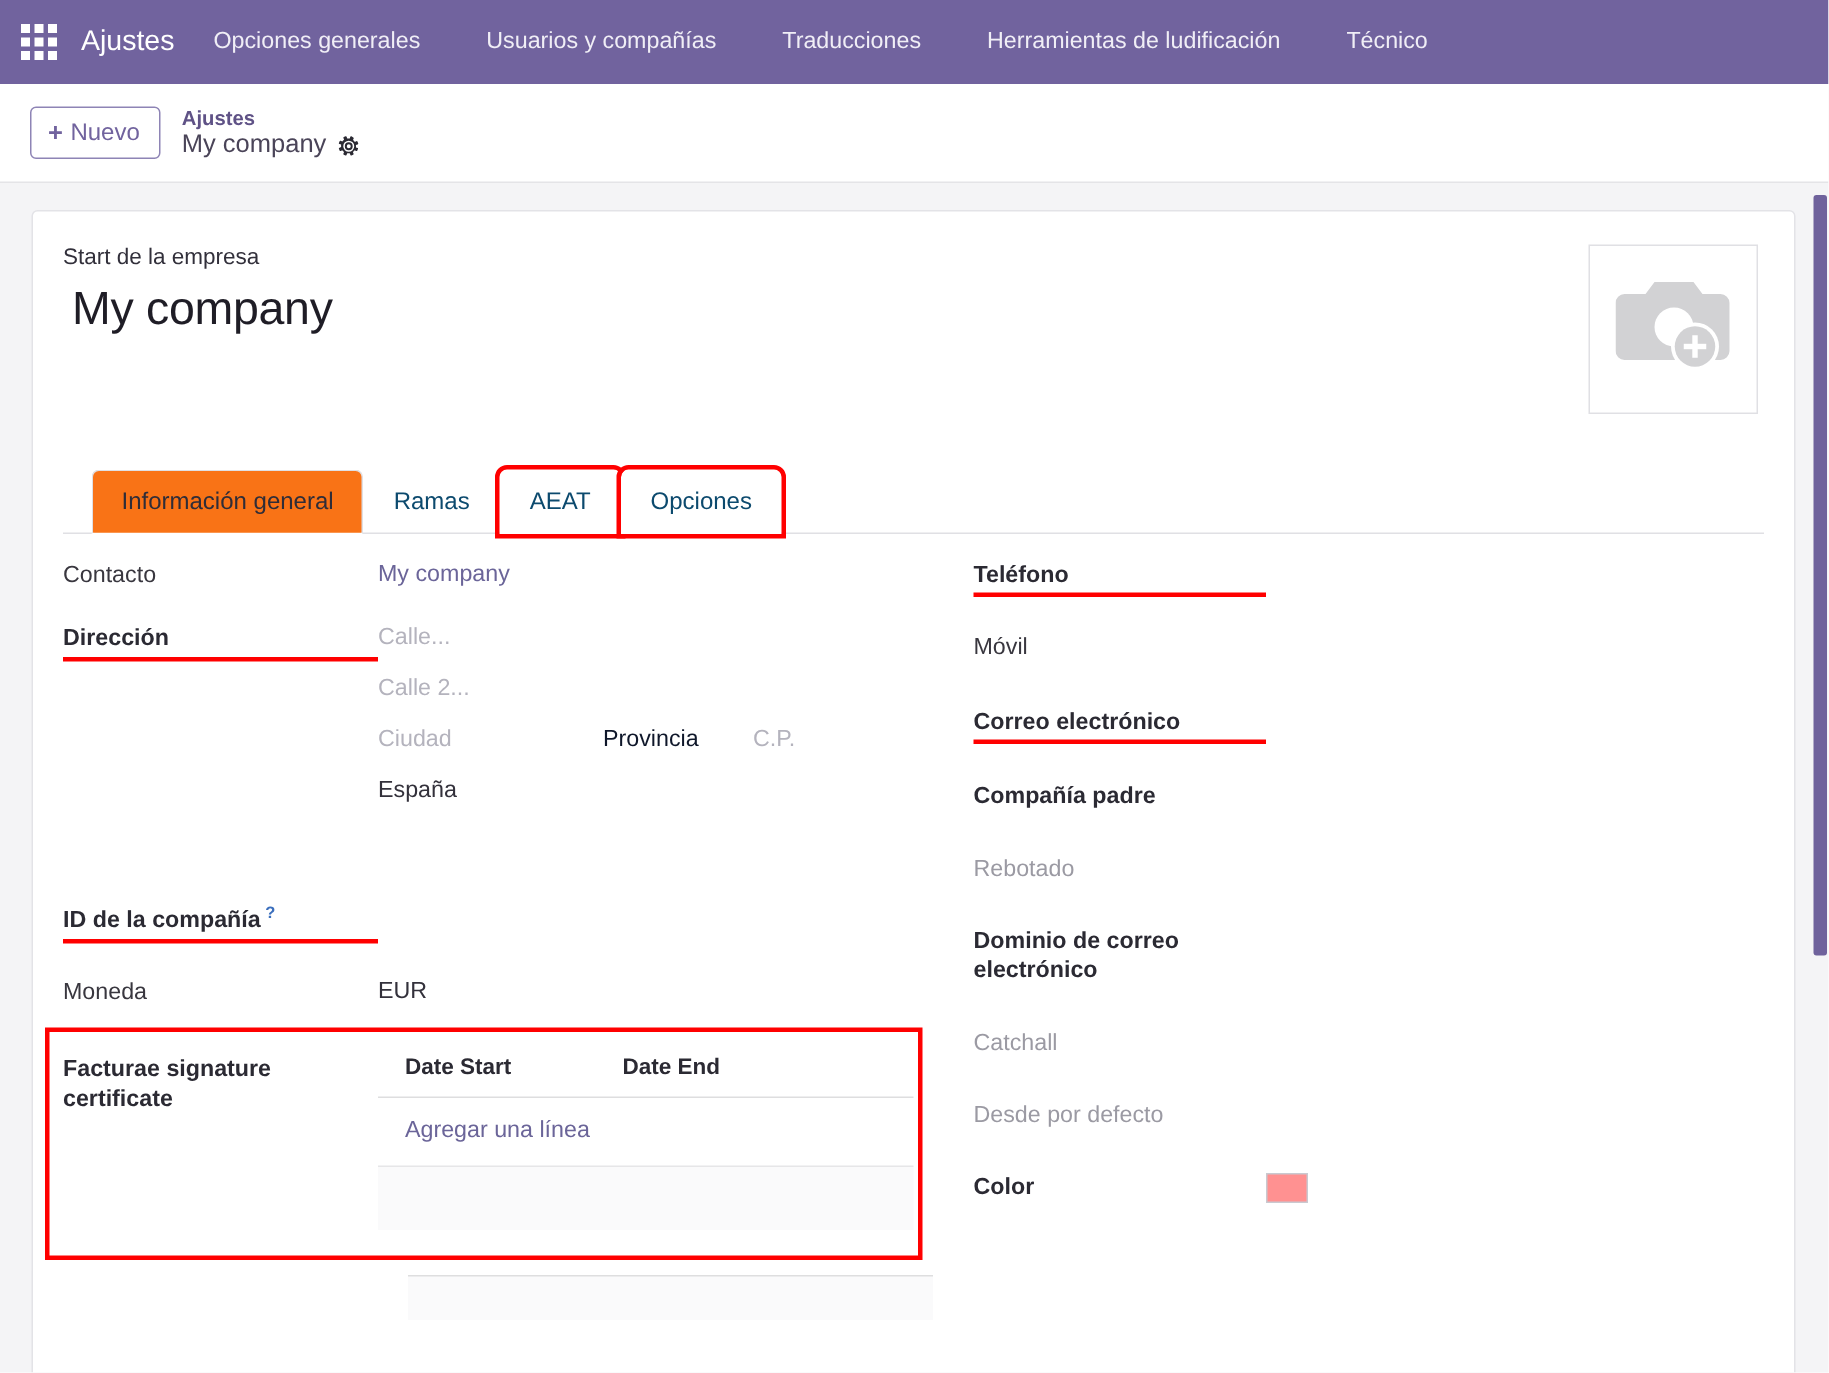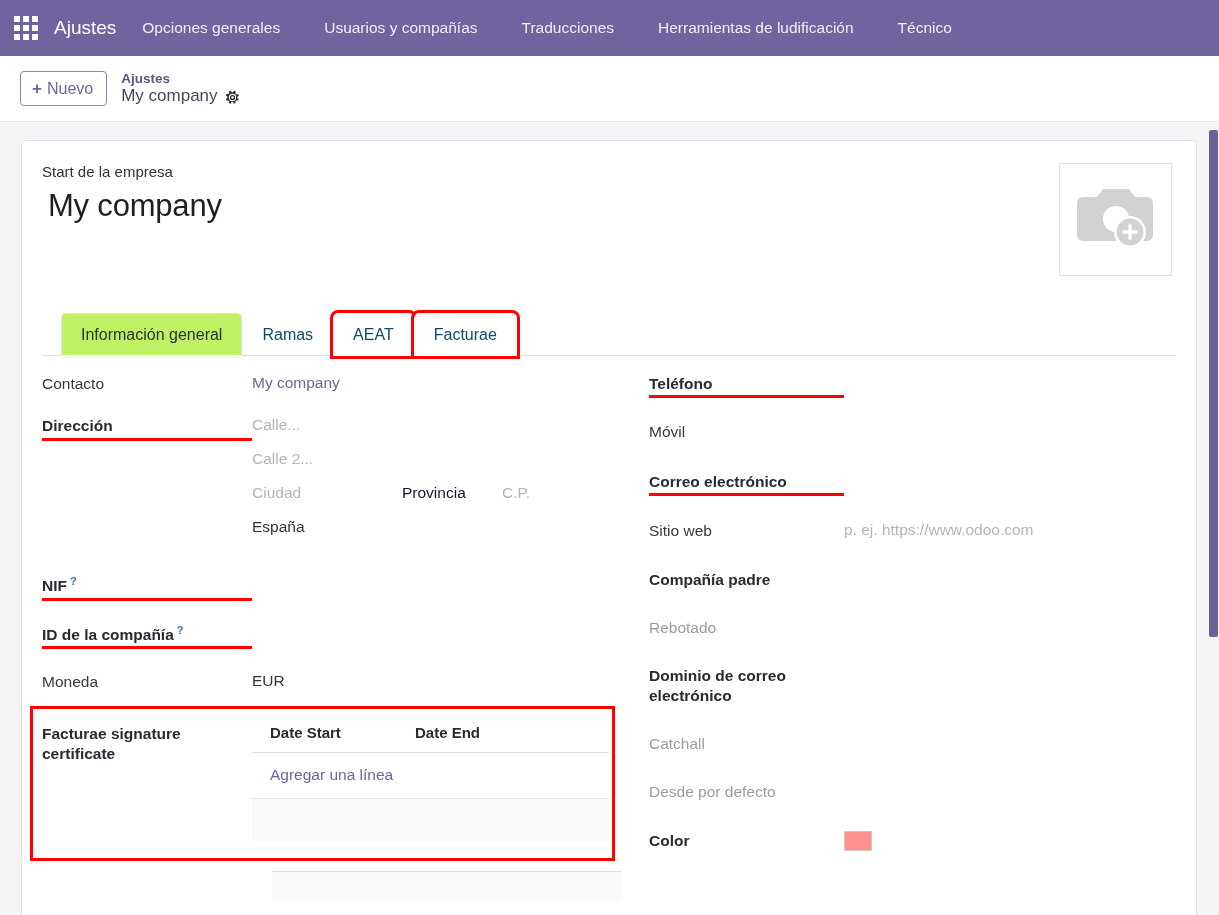--- a/index.html
+++ b/index.html
@@ -131,21 +131,21 @@
     cursor: pointer;
     white-space: nowrap;
     position: relative;
     top: 1px;
     background: transparent;
     border: 1px solid transparent;
     border-radius: 5px 5px 0 0;
   }
   .tab.active {
     color: #2f2d38;
-    background: #bef264;
+    background: #f97316;
     border-color: #e0e0e4;
     border-bottom-color: #ffffff;
   }
   .tab.boxed { outline: 3px solid #ff0000; outline-offset: 0px; background:#fff; }
 
   
   .form-cols { display: flex; padding-top: 16px; }
   .col { width: 50%; }
   .col.right { padding-left: 40px; }
 
@@ -317,21 +317,21 @@
             <rect x="45.5" y="45.2" width="15" height="3.6" fill="#ffffff"></rect>
           </svg>
         </span>
       </div>
     </div>
 
     <div class="tabs">
       <div class="tab active">Información general</div>
       <div class="tab">Ramas</div>
       <div class="tab boxed" style="outline-color: rgb(255, 0, 0);">AEAT</div>
-      <div class="tab boxed" style="outline-color: rgb(255, 0, 0);">Facturae</div>
+      <div class="tab boxed" style="outline-color: rgb(255, 0, 0);">Opciones</div>
     </div>
 
     <div class="form-cols">
 
       <div class="col left">
 
         <div class="frow">
           <div class="fl normal">Contacto</div>
           <div class="fv link">My company</div>
         </div>
@@ -344,23 +344,20 @@
             <div class="addr-line addr-3">
               <span class="ph" style="color:#b4b3bd">Ciudad</span>
               <span class="ph" style="color:#0f172a">Provincia</span>
               <span class="ph" style="color:#b4b3bd">C.P.</span>
             </div>
             <div class="addr-line val">España</div>
           </div>
         </div>
 
         <div class="frow" style="margin-bottom:26px">
-          <div class="fl underlined">
-            <span>NIF</span><span class="q">?</span>
-          </div>
           <div class="fv"></div>
         </div>
 
         <div class="frow" style="margin-bottom:26px">
           <div class="fl underlined">
             <span>ID de la compañía</span><span class="q">?</span>
           </div>
           <div class="fv"></div>
         </div>
 
@@ -396,24 +393,20 @@
         <div class="frow" style="margin-bottom:28px">
           <div class="fl normal" style="width:195px;flex:0 0 195px">Móvil</div>
           <div class="fv"></div>
         </div>
 
         <div class="frow" style="margin-bottom:28px">
           <div class="fl underlined" style="width:195px;flex:0 0 195px">Correo electrónico</div>
           <div class="fv"></div>
         </div>
 
-        <div class="frow" style="margin-bottom:27px">
-          <div class="fl normal" style="width:195px;flex:0 0 195px">Sitio web</div>
-          <div class="fv ph">p. ej. https://www.odoo.com</div>
-        </div>
 
         <div class="frow" style="margin-bottom:27px">
           <div class="fl" style="width:195px;flex:0 0 195px">Compañía padre</div>
           <div class="fv"></div>
         </div>
 
         <div class="frow" style="margin-bottom:27px">
           <div class="fl muted" style="width:195px;flex:0 0 195px">Rebotado</div>
           <div class="fv"></div>
         </div>

